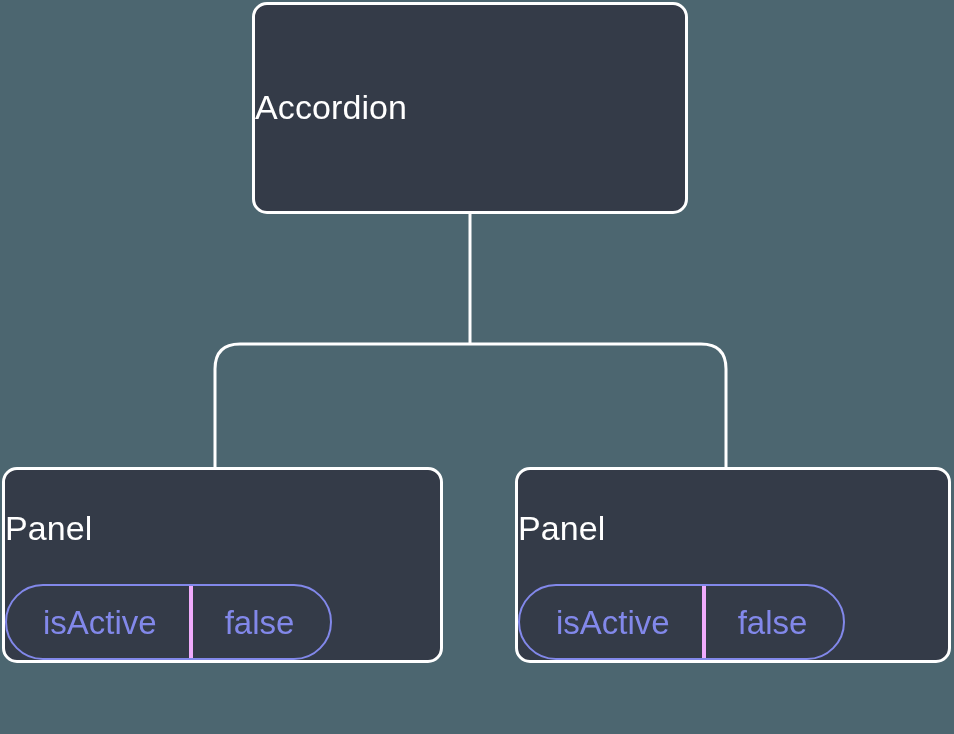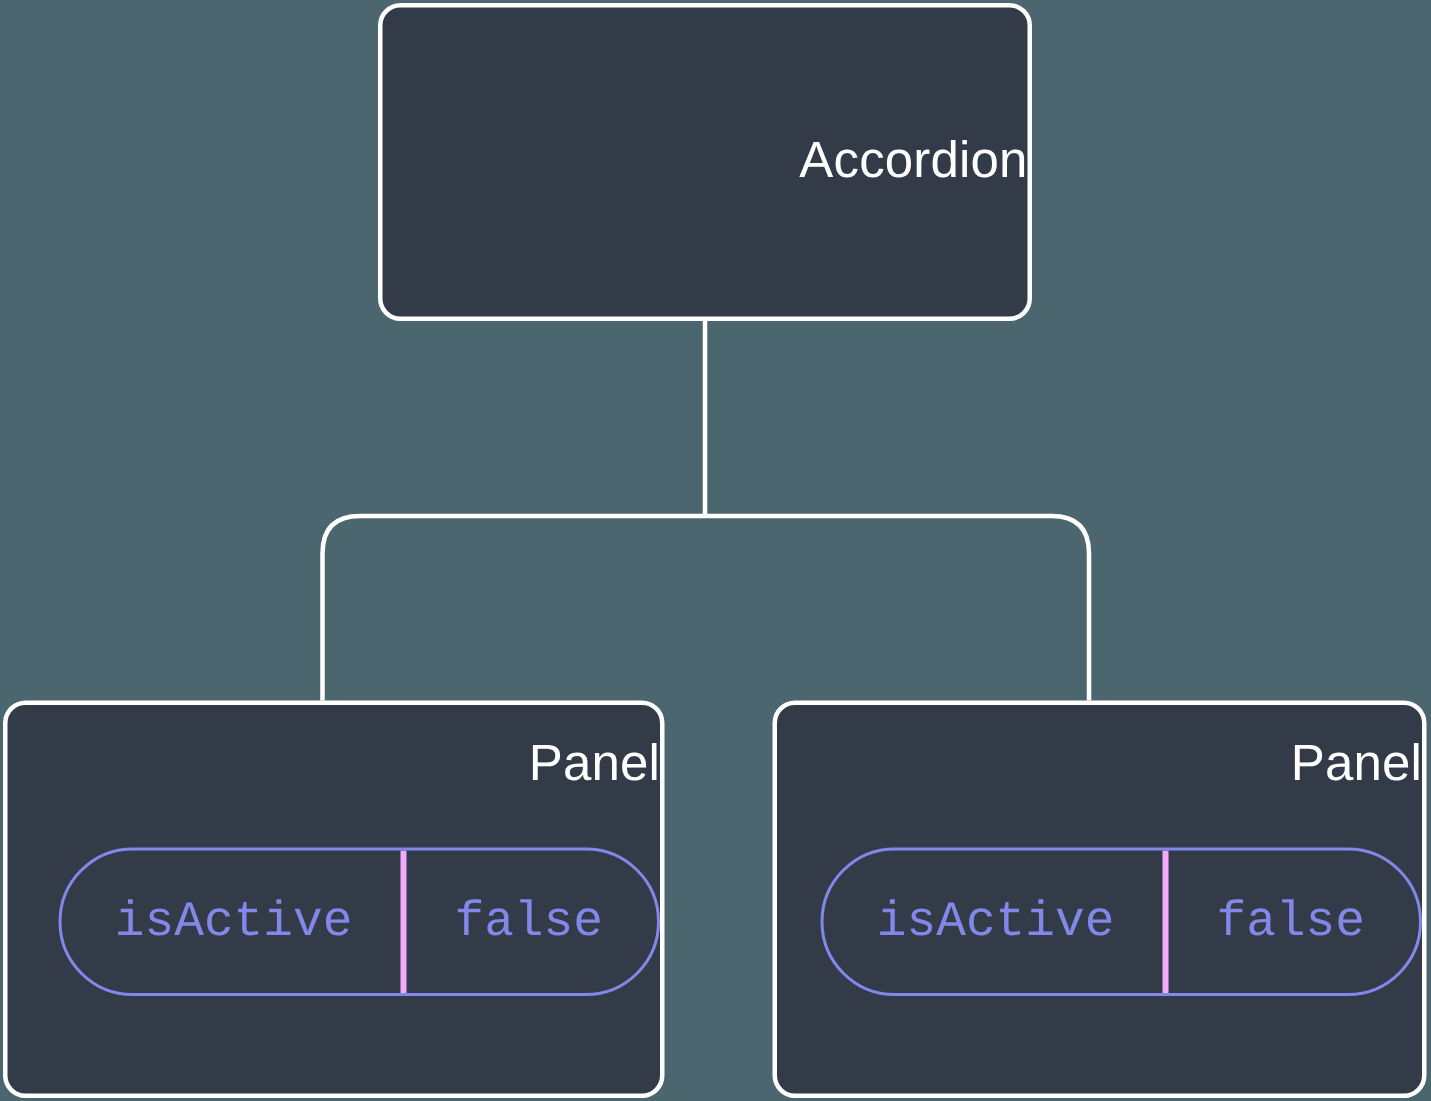--- a/index.html
+++ b/index.html
@@ -34,36 +34,36 @@
 
   
   .node {
     position: absolute;
     box-sizing: border-box;
     background: #343b48;
     border: 3px solid #ffffff;
     border-radius: 15px;
     display: flex;
     flex-direction: column;
-    align-items: flex-end;
+    align-items: flex-start;
   }
 
   .node-root {
     left: 252px;
     top: 2px;
     width: 436px;
     height: 212px;
     justify-content: center;
   }
 
   .node-child {
     top: 467px;
-    height: 265px;
+    height: 196px;
     justify-content: flex-start;
-    padding-top: 20px;
+    padding-top: 39px;
   }
 
   .node-child.left  { left: 2px;   width: 441px; }
   .node-child.right { left: 515px; width: 436px; }
 
   .node-title {
     color: #ffffff;
     font-size: 34px;
     line-height: 1.15;
     font-weight: 400;
@@ -88,21 +88,20 @@
 
   .prop-key,
   .prop-value {
     display: flex;
     align-items: center;
     justify-content: center;
     color: #8288ea;
     font-size: 33px;
     line-height: 1;
     white-space: nowrap;
-    font-family: Liberation Mono, monospace;
   }
 
   .prop-key {
     padding: 0 32px 0 36px;
   }
 
   .prop-value {
     padding: 0 36px 0 32px;
     border-left: 4px solid #f0abfc;
   }

